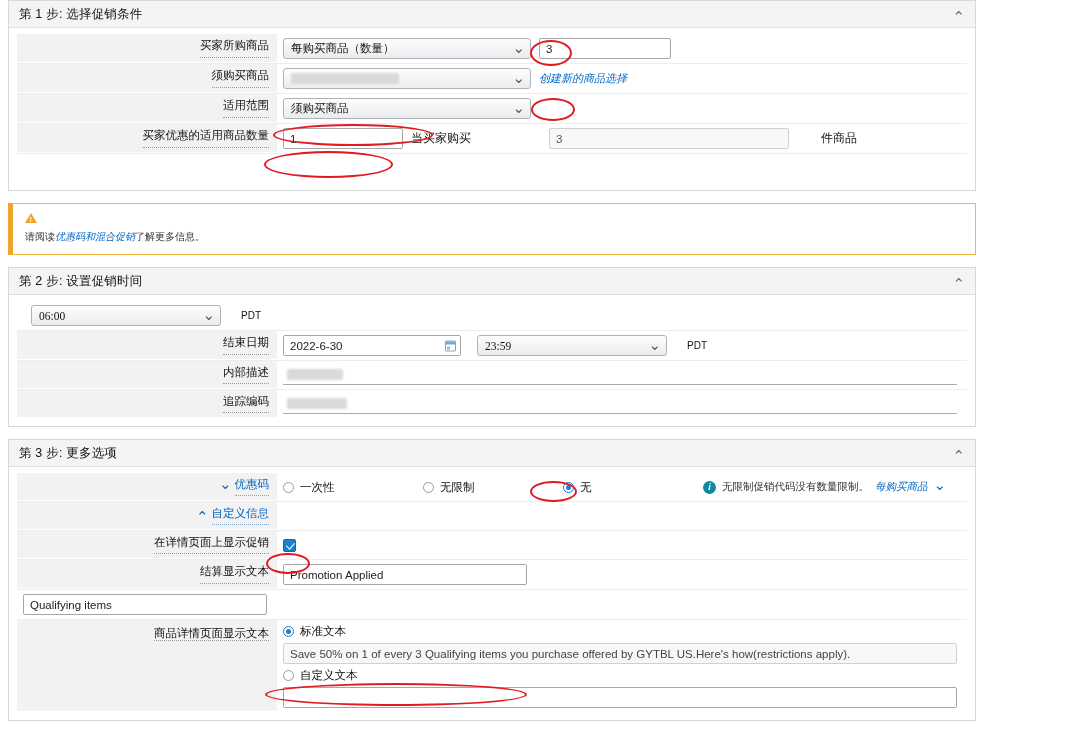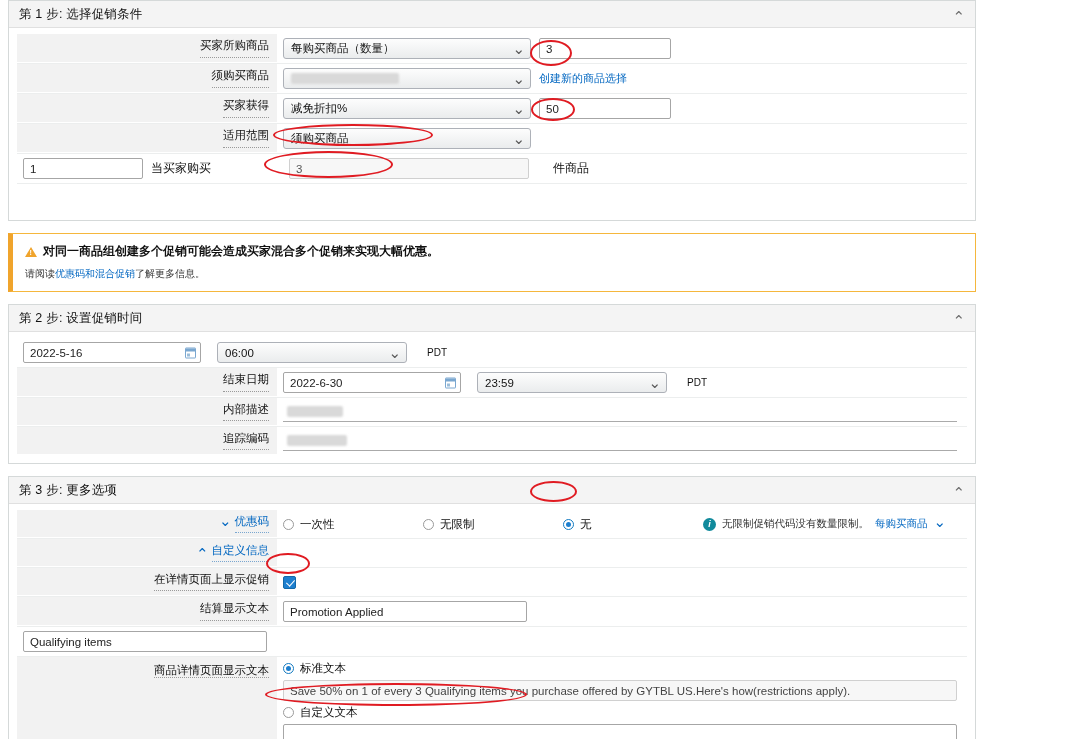--- a/index.html
+++ b/index.html
@@ -49,21 +49,21 @@
   .fctl { flex: 1; padding: 4px 6px; display: flex; align-items: center; gap: 8px; min-height: 28px; }
   .fctl.col { flex-direction: column; align-items: flex-start; gap: 4px; }
 
   
   select, .fake-select {
     -webkit-appearance: none; appearance: none;
     height: 21px;
     border: 1px solid #adb1b8;
     border-radius: 3px;
     background: linear-gradient(to bottom, #fdfdfd, #eaeced);
-    font-family: Liberation Sans, sans-serif; font-size: 11.5px; color: #111;
+    font-family: Liberation Serif, serif; font-size: 11.5px; color: #111;
     padding: 0 20px 0 7px;
     position: relative;
     display: flex; align-items: center;
     cursor: default;
   }
   .fake-select .caret2 { position:absolute; right:5px; top:4px; font-size:11px; color:#555; line-height:1;}
   input[type="text"], .fake-input {
     height: 21px;
     border: 1px solid #a6a6a6;
     border-radius: 2px;
@@ -105,21 +105,21 @@
     border: 1px solid #f5b73d; border-left: 5px solid #f0a42c;
     padding: 9px 12px 10px 12px;
   }
   .warn-title { font-size: 12px; font-weight: bold; color: #111; display: flex; align-items: center; gap: 6px; }
   .warn-tri {
     width: 0; height: 0; border-left: 6px solid transparent; border-right: 6px solid transparent;
     border-bottom: 10px solid #f0a42c; position: relative; flex: 0 0 12px;
   }
   .warn-tri::after { content:"!"; position:absolute; left:-1.6px; top:2.6px; font-size:7px; color:#fff; font-weight:bold; line-height:1;}
   .warn-sub { font-size: 10px; color: #333; margin-top: 7px; }
-  a.lk, .lk { color: #0066c0; text-decoration: none; cursor: pointer; }
+  a.lk, .lk { color: #0066c0; text-decoration: none; cursor: pointer; font-style: italic; }
 
   
   .info-note { display: flex; align-items: center; gap: 6px; font-size: 10.5px; color: #333; }
   .icirc { width: 13px; height: 13px; border-radius: 50%; background: #118a9c; color:#fff; font-size:9px;
            font-weight:bold; display:flex; align-items:center; justify-content:center; flex:0 0 13px; font-style: italic;}
 
   
   .ell { position: absolute; border: 2.2px solid #e01b22; border-radius: 50%; pointer-events: none; }
 
   .tiny { font-size: 11px; }
@@ -158,92 +158,74 @@
         </div>
         <div class="fctl">
           <div class="fake-select" style="width:248px">
             <span class="redact" style="width:108px;height:11px"></span>
             <span class="caret2 chevron-down"></span>
           </div>
           <span class="lk tiny">创建新的商品选择</span>
         </div>
       </div>
 
-      <div class="frow">
-        <div class="flabel">
-          <span class="lbl-txt">买家获得</span>
-        </div>
-        <div class="fctl">
-          <div class="fake-select" style="width:248px">
-            <span>减免折扣%</span>
-            <span class="caret2 chevron-down"></span>
-          </div>
-          <div class="fake-input" style="width:132px">
-            <span>50</span>
-          </div>
-        </div>
-      </div>
 
       <div class="frow">
         <div class="flabel">
           <span class="lbl-txt">适用范围</span>
         </div>
         <div class="fctl">
           <div class="fake-select" style="width:248px">
             <span>须购买商品</span>
             <span class="caret2 chevron-down"></span>
           </div>
         </div>
       </div>
 
       <div class="frow">
+        <div class="flabel">
+          <span class="lbl-txt">买家优惠的适用商品数量</span>
+        </div>
         <div class="fctl">
           <div class="fake-input" style="width:120px">
             <span>1</span>
           </div>
           <span style="width:130px;display:inline-block">当买家购买</span>
           <div class="fake-input ro" style="width:240px">
             <span>3</span>
           </div>
-          <span style="margin-left:16px">件商品</span>
+          <span style="margin-left:24px">件商品</span>
         </div>
       </div>
 
       <div class="frow">
         <div class="fctl"></div>
       </div>
 
     </div>
   </div>
 
   <div class="warn">
     <div class="warn-title">
       <span class="warn-tri"></span>
-      <span>对同一商品组创建多个促销可能会造成买家混合多个促销来实现大幅优惠。</span>
     </div>
     <div class="warn-sub">
       <span>请阅读</span><span class="lk">优惠码和混合促销</span><span>了解更多信息。</span>
     </div>
   </div>
 
   <div class="section first">
     <div class="sec-head">
       <span class="title">第 2 步: 设置促销时间</span>
       <span class="chev chevron-up"></span>
     </div>
     <div class="sec-body">
 
       <div class="frow">
         <div class="fctl">
-          <div class="date-wrap">
-            <div class="fake-input" style="width:178px">
-              <span>2022-5-16</span>
-            </div>
-            <span class="cal"></span>
-          </div>
           <div class="fake-select" style="width:190px;margin-left:8px">
             <span>06:00</span>
             <span class="caret2 chevron-down"></span>
           </div>
           <span class="pdt" style="margin-left:12px">PDT</span>
         </div>
       </div>
 
       <div class="frow">
         <div class="flabel">

